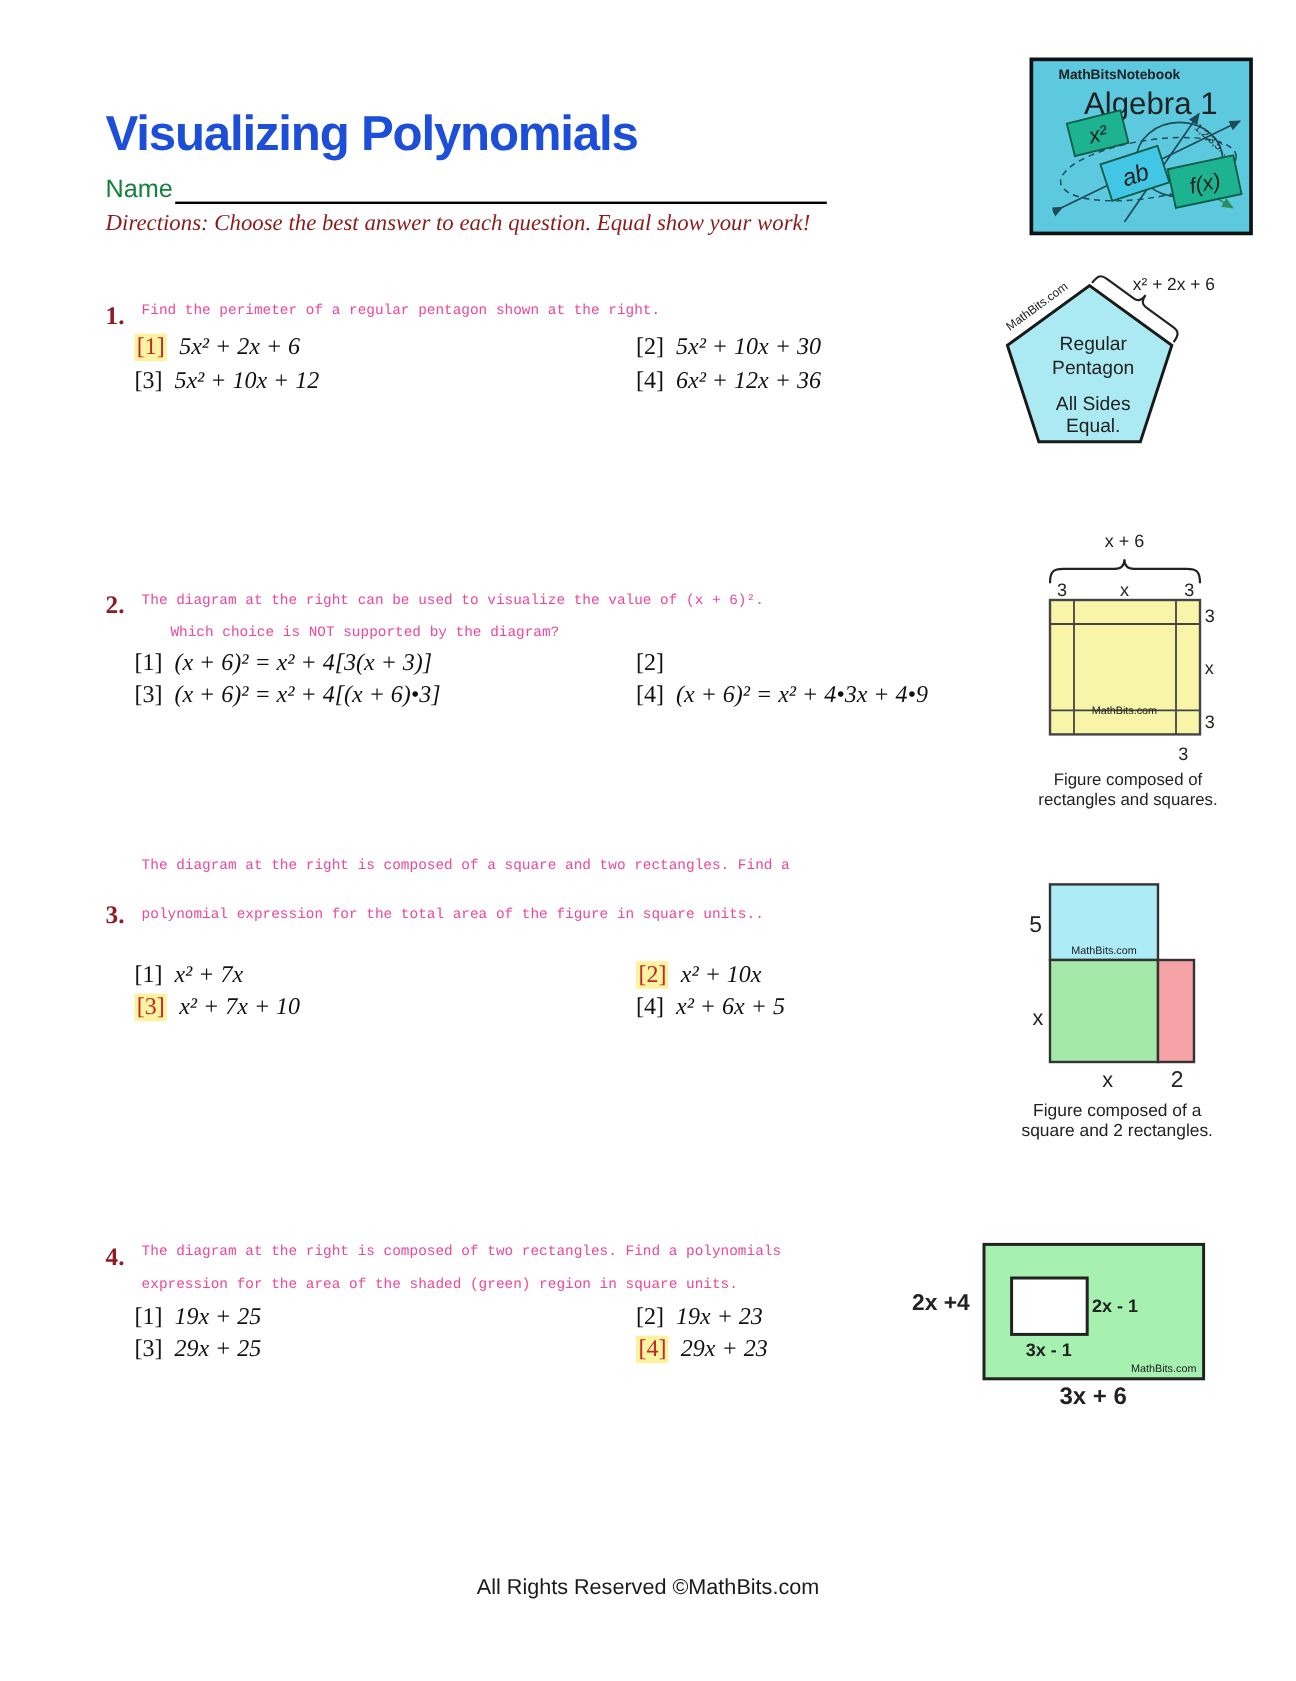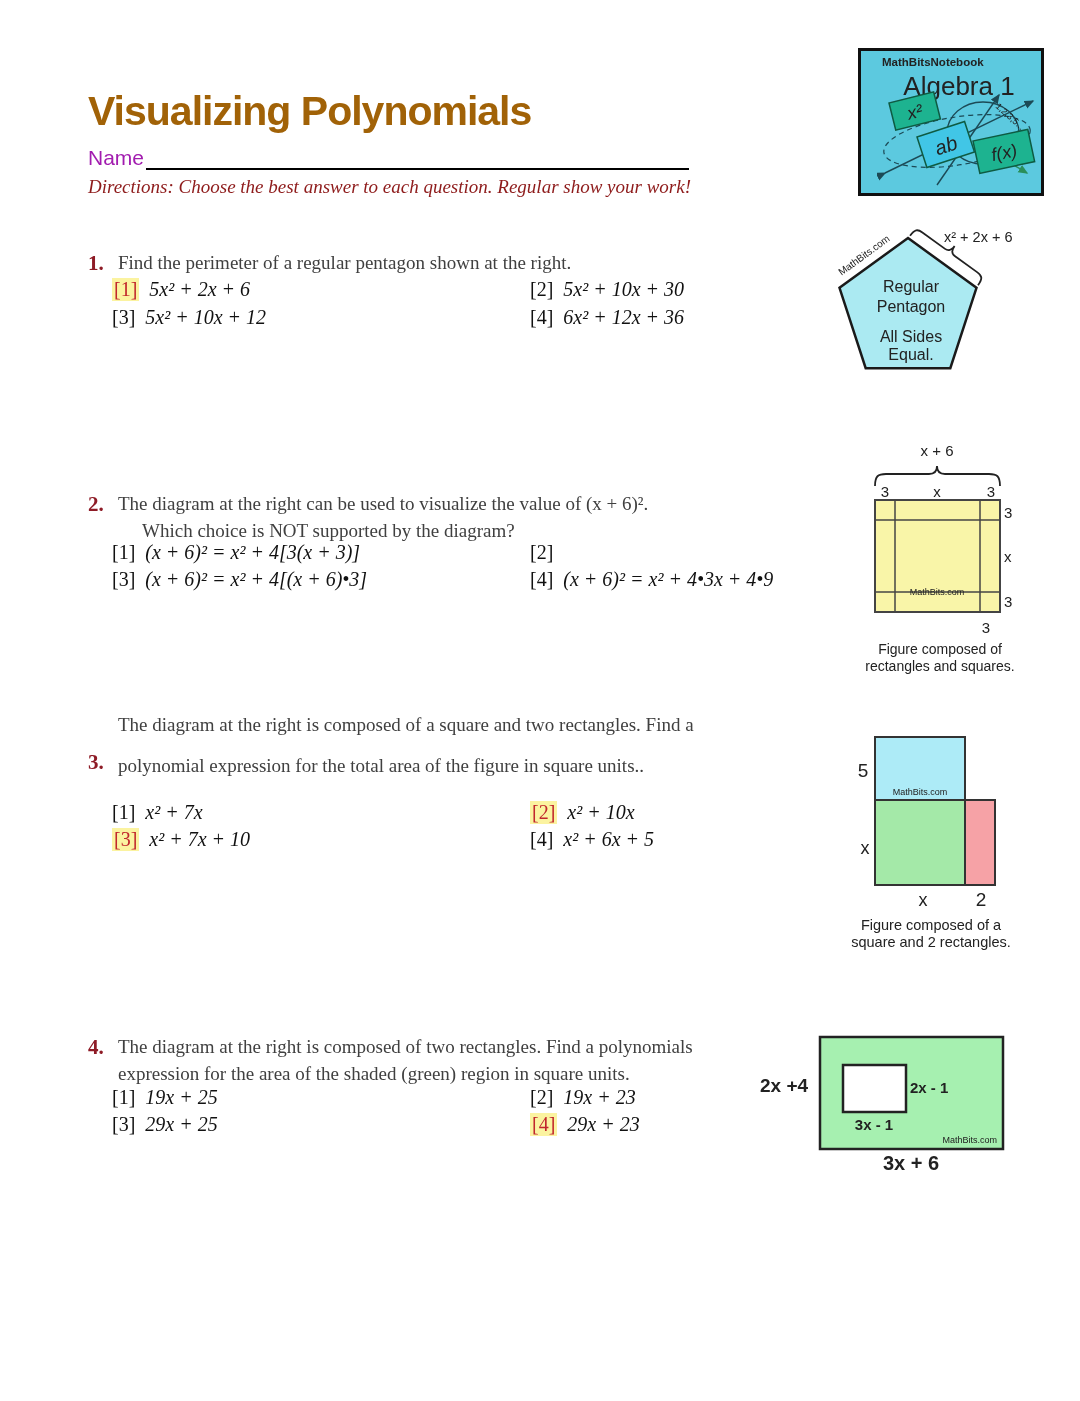--- a/index.html
+++ b/index.html
@@ -1,47 +1,47 @@
 <!DOCTYPE html>
 <html><head>
 <meta charset="utf-8">
 <style>
   html,body{margin:0;padding:0;background:#888;}
   #page{position:relative;width:1080px;height:1401px;background:#ffffff;overflow:hidden;
         font-family:"Liberation Serif",serif;color:#111;}
   .abs{position:absolute;}
   #title{left:88px;top:88px;font-family:"Liberation Sans",sans-serif;font-weight:bold;
-         font-size:41px;letter-spacing:-1px;color:#a16207;}
+         font-size:41px;letter-spacing:-1px;color:#1d4ed8;}
   #name-row{left:88px;top:144px;display:flex;align-items:flex-end;
-            font-family:"Liberation Sans",sans-serif;font-size:21px;color:#a21caf;}
+            font-family:"Liberation Sans",sans-serif;font-size:21px;color:#15803d;}
   #name-row .line{width:543px;border-bottom:2px solid #000;height:24px;margin-left:2px;}
   #directions{left:88px;top:176px;font-style:italic;font-size:19px;color:#8E1B1B;}
   .qnum{font-weight:bold;font-size:21px;color:#8E1B26;}
-  .qline{font-size:19px;color:#404040;white-space:nowrap;}
+  .qline{font-size:12px;color:#ec4899;white-space:nowrap;font-family:Liberation Mono, monospace;}
   .choice{display:flex;gap:10px;font-size:20px;color:#111;white-space:nowrap;}
   .choice .marker{color:#111;}
   .choice .marker.hl{color:#C1272D;background:#FBF3A0;padding:0 2px;}
   .choice .expr{font-style:italic;}
   #logo{left:858px;top:48px;width:164px;height:142px;background:#5CC9DF;
         border:3px solid #101010;padding-left:16px;}
   #footer{left:0;top:1312px;width:1080px;text-align:center;
           font-family:"Liberation Sans",sans-serif;font-size:18px;color:#1a1a1a;}
   svg text{font-family:"Liberation Sans",sans-serif;fill:#222;}
 </style>
 </head>
 <body>
 
 <div id="page">
 
   <div id="title" class="abs">Visualizing Polynomials</div>
   <div id="name-row" class="abs">
     <span>Name</span>
     <div class="line"></div>
   </div>
-  <div id="directions" class="abs">Directions: Choose the best answer to each question.  Regular show your work!</div>
+  <div id="directions" class="abs">Directions: Choose the best answer to each question.  Equal show your work!</div>
 
   <div id="logo" class="abs">
     <svg width="164" height="142" viewBox="0 0 164 142">
       <defs>
         <marker id="ah" markerWidth="9" markerHeight="8" refX="6" refY="3" orient="auto">
           <path d="M0,0 L7,3 L0,6 z" fill="#1c4a56"></path>
         </marker>
         <marker id="ahg" markerWidth="9" markerHeight="8" refX="6" refY="3" orient="auto">
           <path d="M0,0 L7,3 L0,6 z" fill="#2a8f5a"></path>
         </marker>
@@ -194,14 +194,15 @@
   <svg class="abs" style="left:756px;top:1030px;" width="252" height="148" viewBox="0 0 252 148">
     <rect x="64" y="7" width="183" height="112" fill="#A6F0B0" stroke="#222" stroke-width="2.5"></rect>
     <rect x="87" y="35" width="63" height="47" fill="#ffffff" stroke="#222" stroke-width="2.5"></rect>
     <text x="4" y="62" font-size="19" font-weight="bold" fill="#111">2x +4</text>
     <text x="154" y="63" font-size="15" font-weight="bold" fill="#111">2x - 1</text>
     <text x="118" y="100" text-anchor="middle" font-size="15" font-weight="bold" fill="#111">3x - 1</text>
     <text x="241" y="113" text-anchor="end" font-size="9" fill="#333">MathBits.com</text>
     <text x="155" y="140" text-anchor="middle" font-size="20" font-weight="bold" fill="#111">3x + 6</text>
   </svg>
 
+  <div id="footer" class="abs">All Rights Reserved ©MathBits.com</div>
 
 </div>
 
 </body></html>

